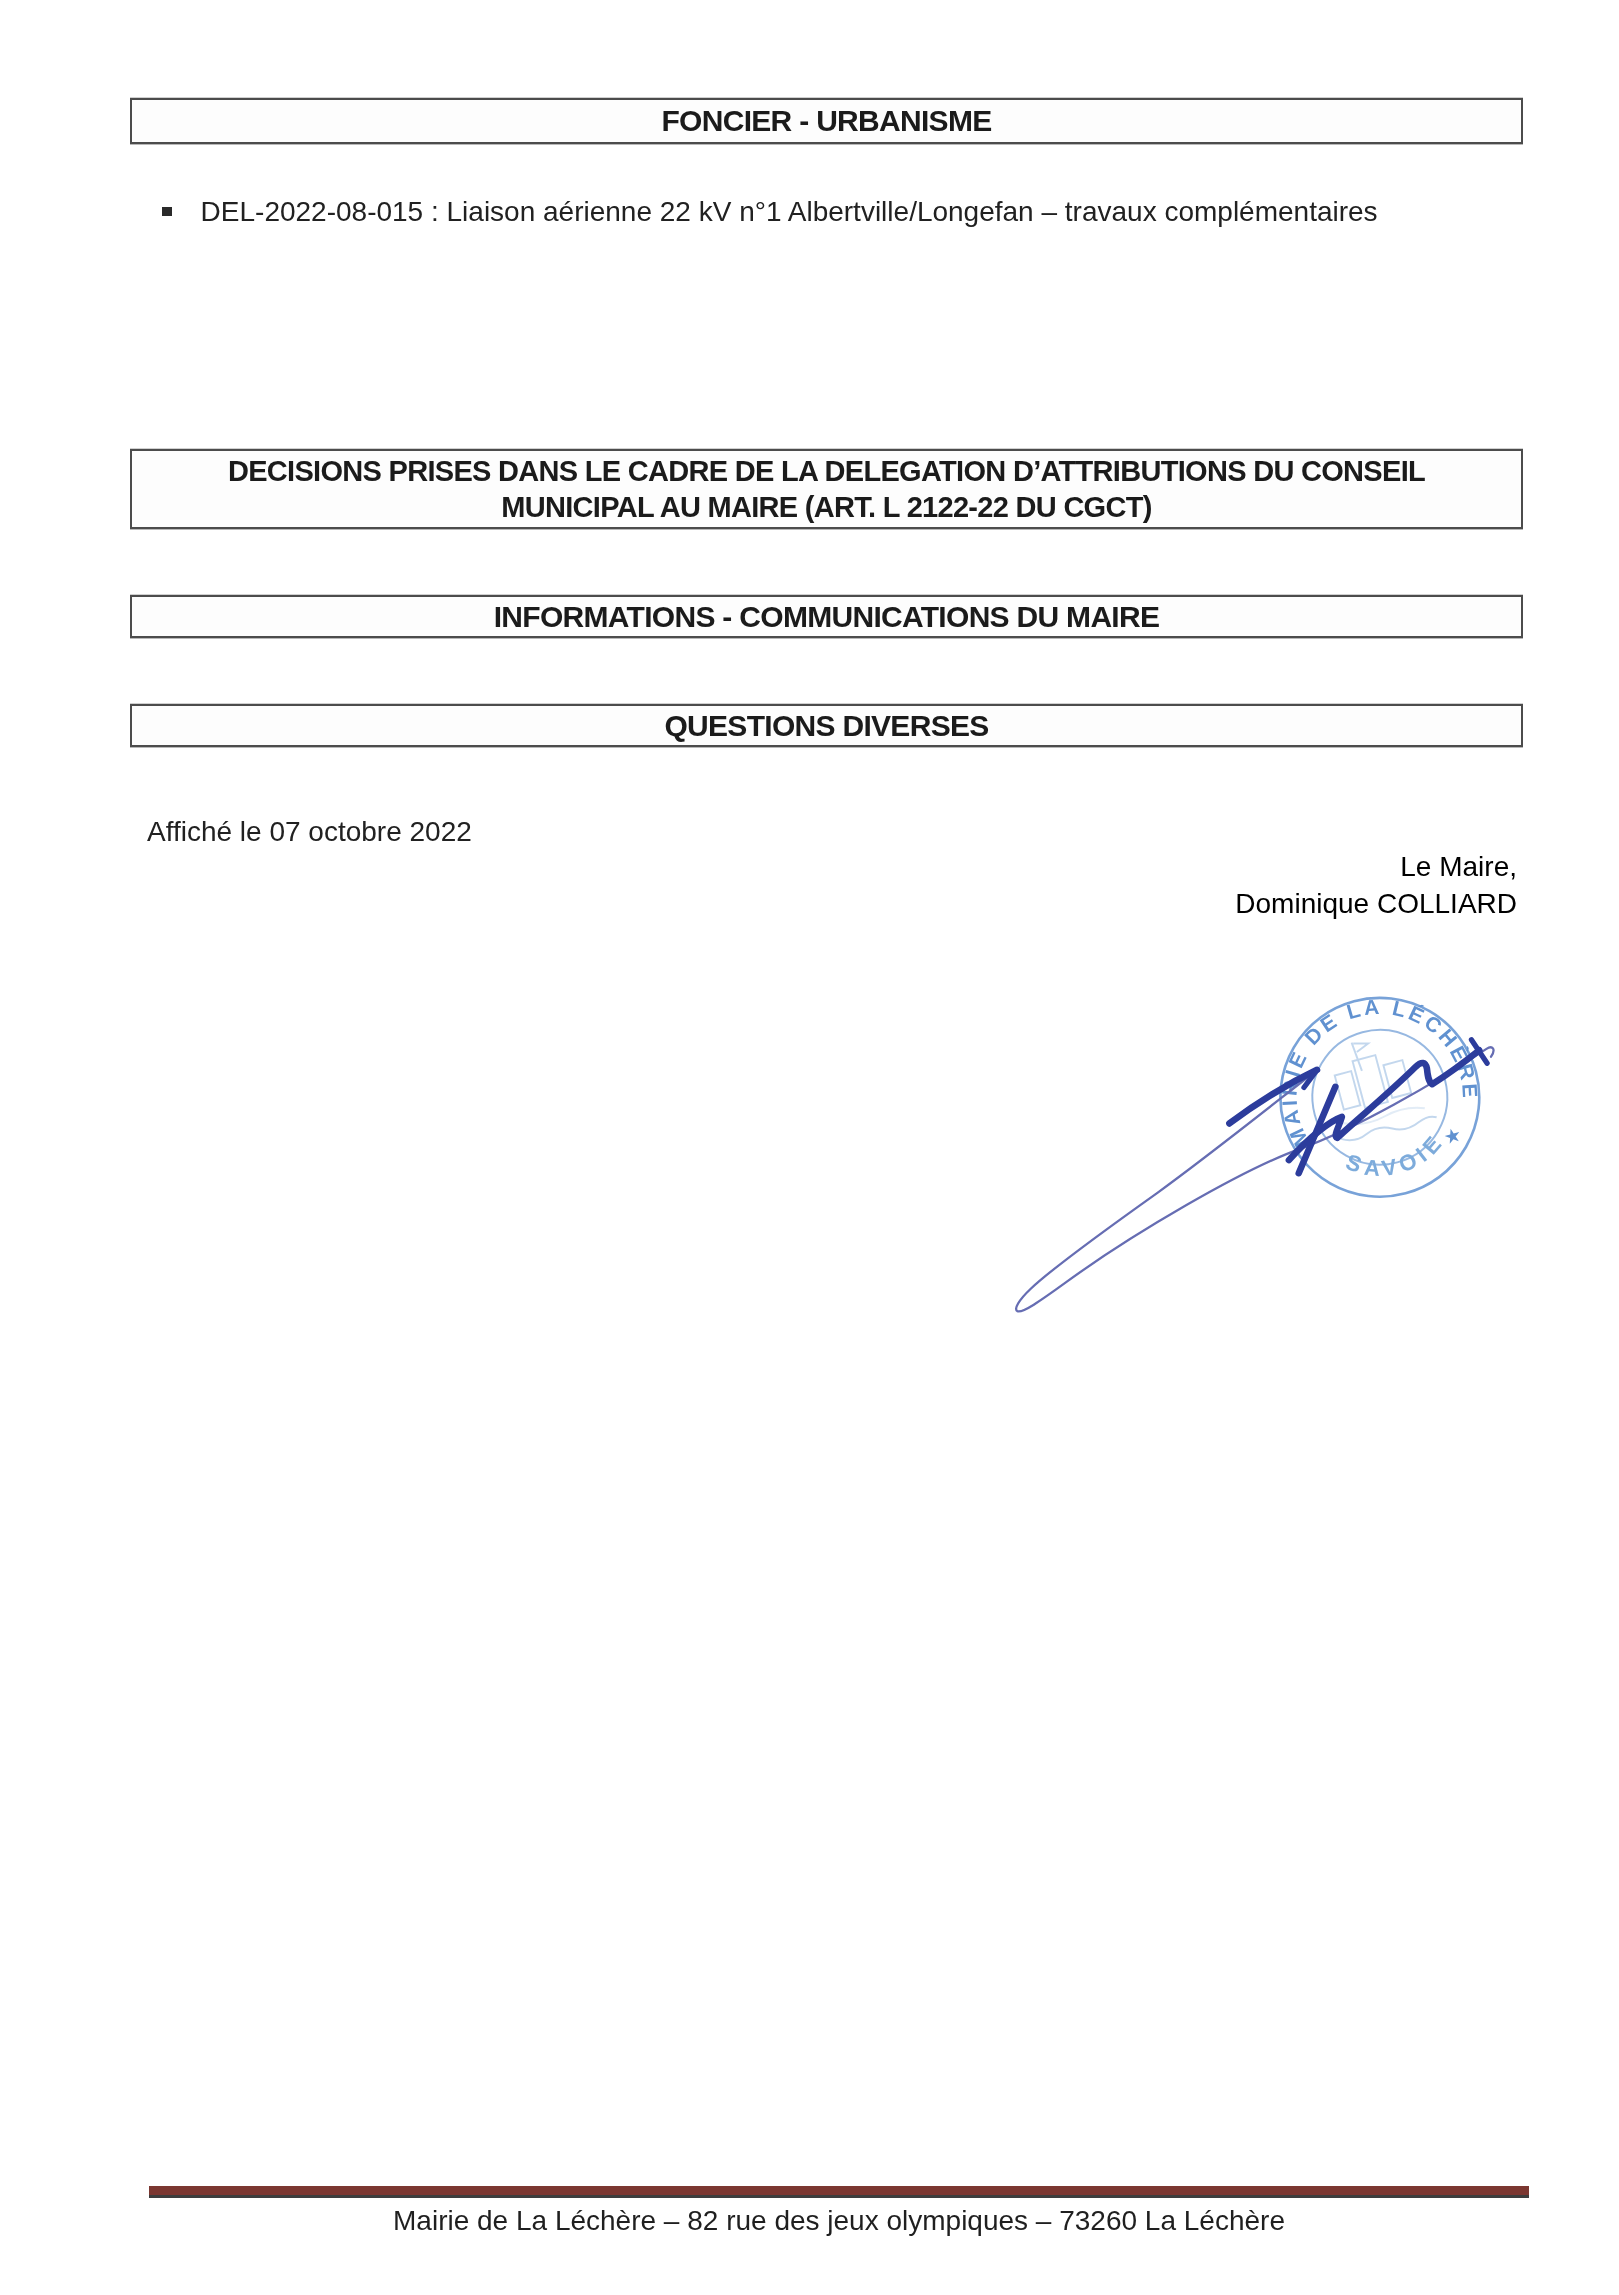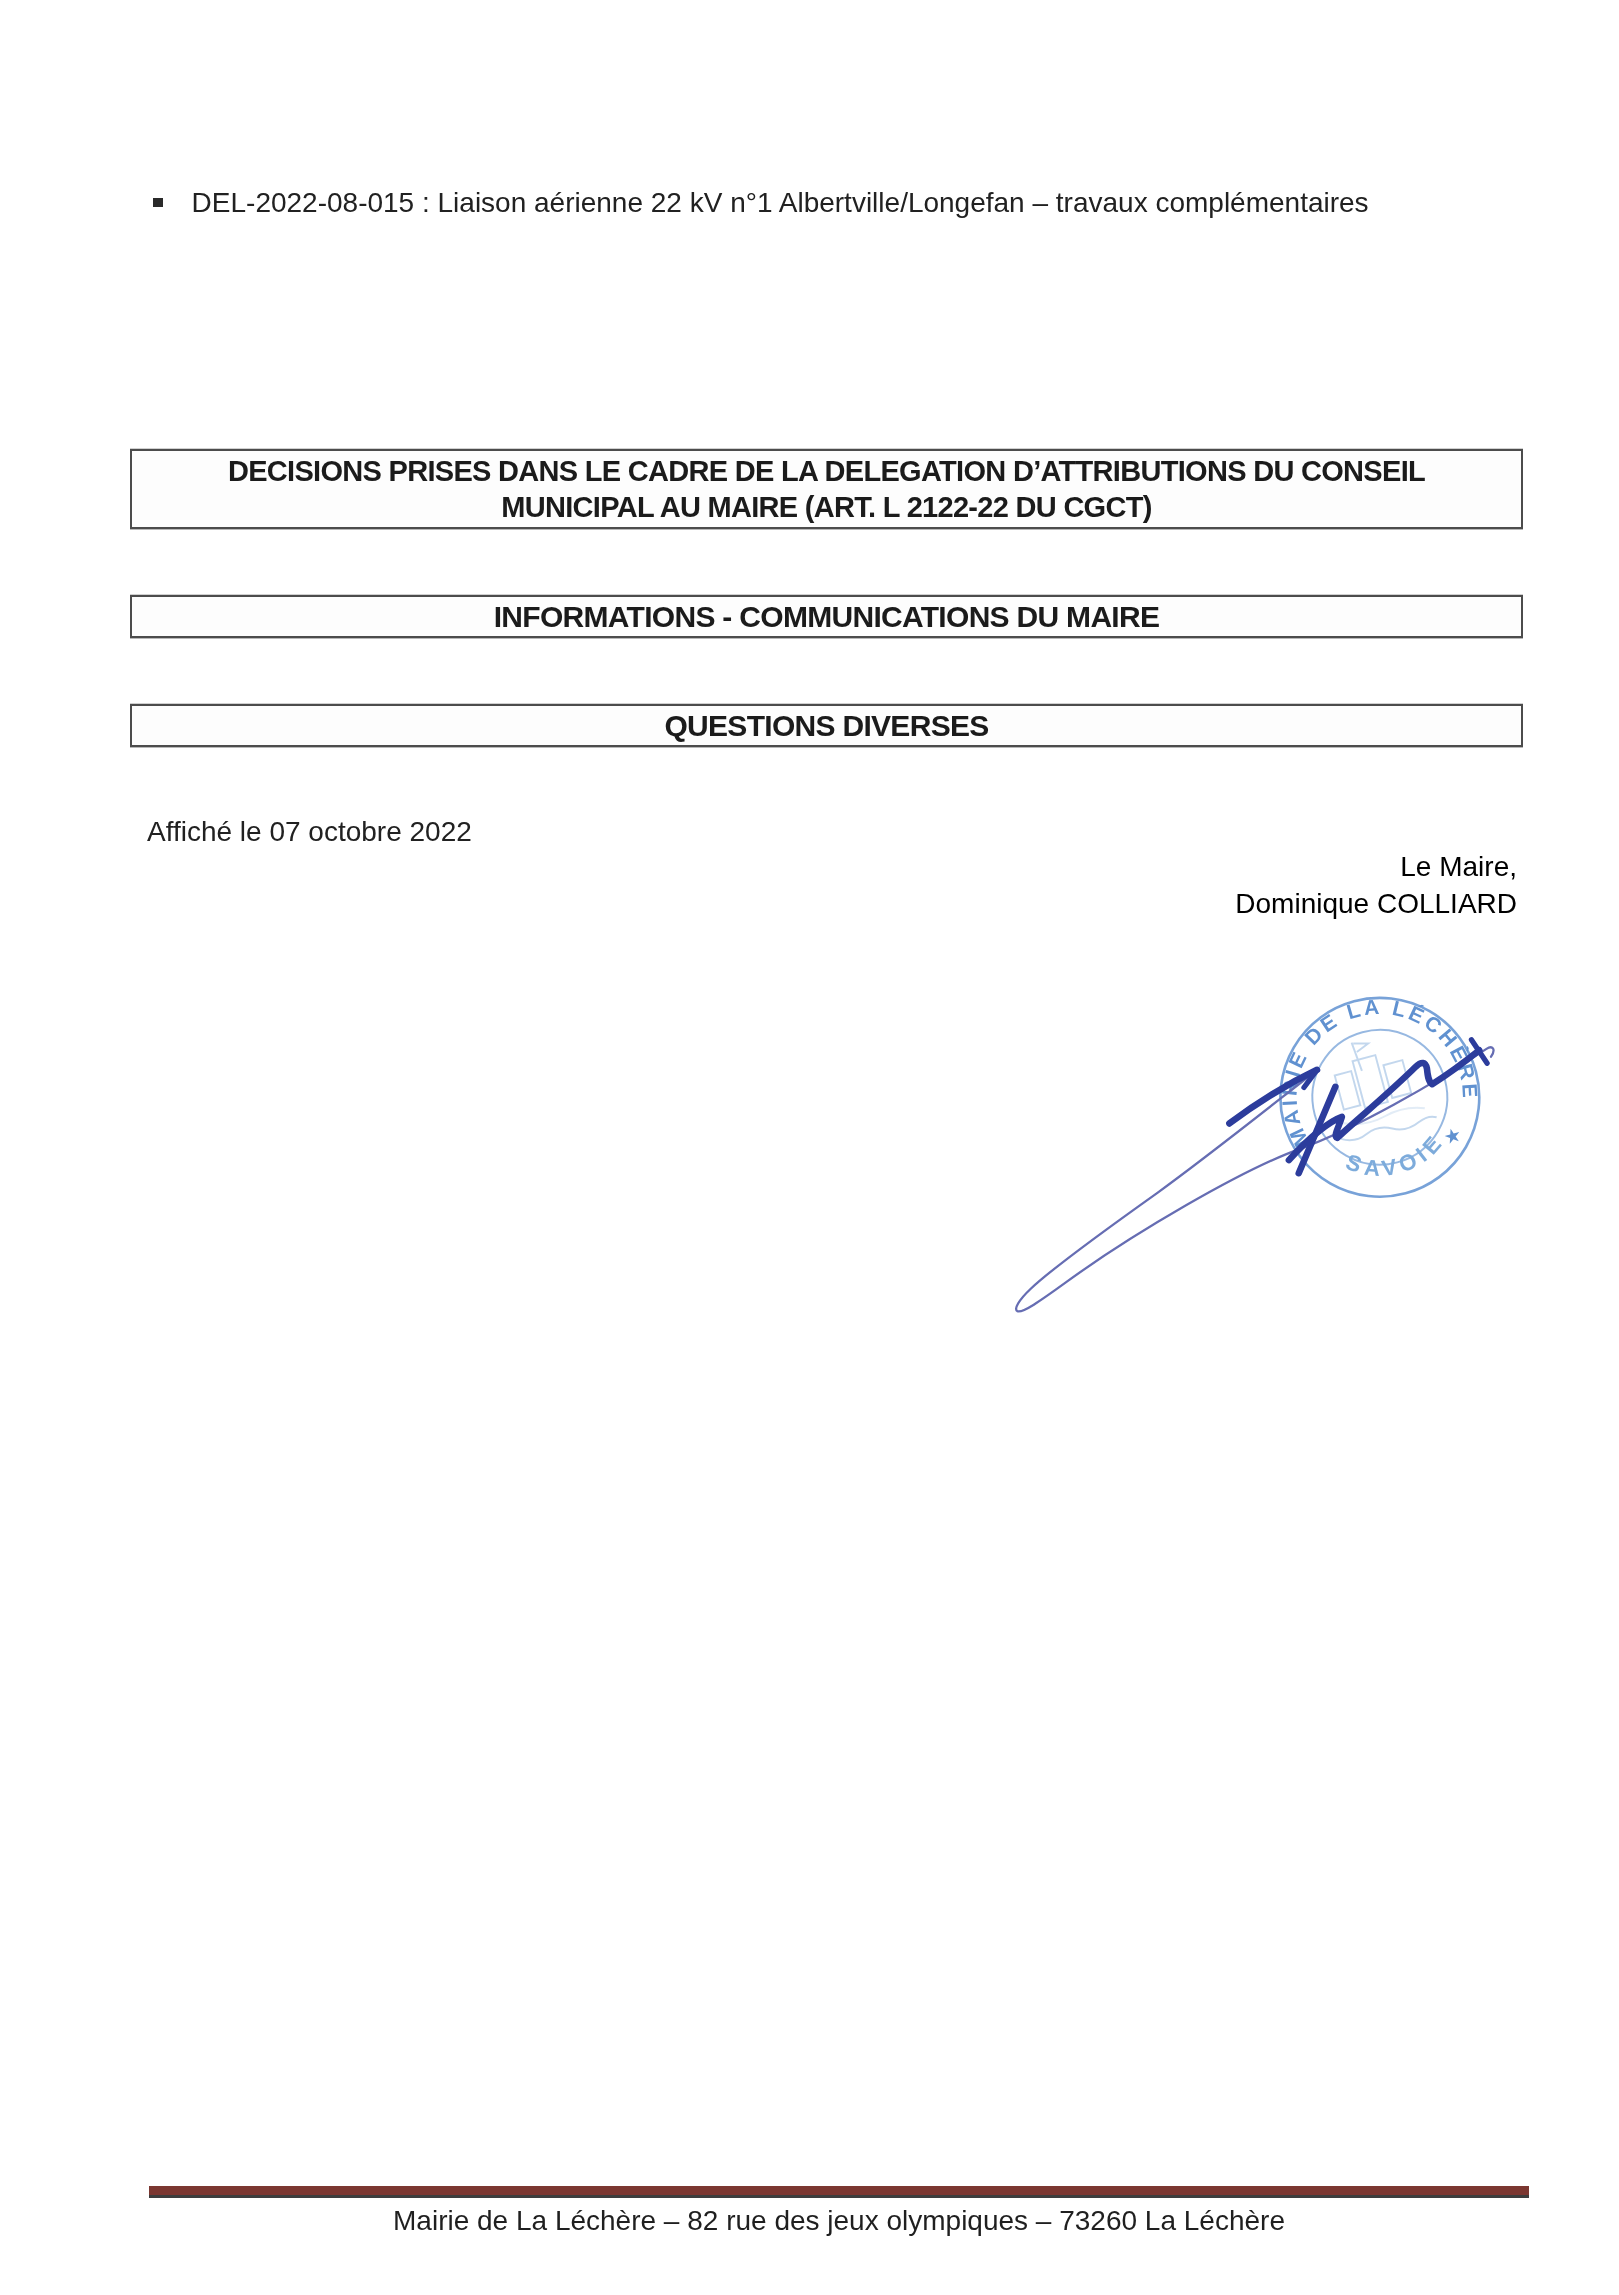--- a/index.html
+++ b/index.html
@@ -36,21 +36,21 @@
   #box-decisions .htxt { font-size:29px;text-align:center; }
 
   
   .dellist {
     position:absolute;
     left:134px; top:178px; width:1365px;
     font-size:28px; line-height:35px;
     text-align:justify;
     color:#212121;
   }
-  .dellist p { margin:7px; }
+  .dellist p { margin:16px; }
   .bullet-sq {
     display:inline-block;
     width:9.8px; height:9.8px;
     background:#2a2a2a;
     margin-left:11.8px; margin-right:29px;
     vertical-align:4.6px;
   }
 
   
   .affiche {
@@ -82,20 +82,23 @@
     width:1380px;
     text-align:center;
     font-size:28px; color:#1f1f1f;
   }
 </style>
 </head>
 <body>
 
 <div class="page">
 
+  <div class="hbox" id="box-foncier">
+    <div class="htxt">FONCIER - URBANISME</div>
+  </div>
 
   <div class="dellist">
     <p><span class="bullet-sq"></span><span>DEL-2022-08-015 : Liaison aérienne 22 kV n°1 Albertville/Longefan – travaux complémentaires</span></p>
   </div>
 
   <div class="hbox" id="box-decisions">
     <div class="htxt">DECISIONS PRISES DANS LE CADRE DE LA DELEGATION D’ATTRIBUTIONS DU CONSEIL</div>
     <div class="htxt">MUNICIPAL AU MAIRE (ART. L 2122-22 DU CGCT)</div>
   </div>
 

